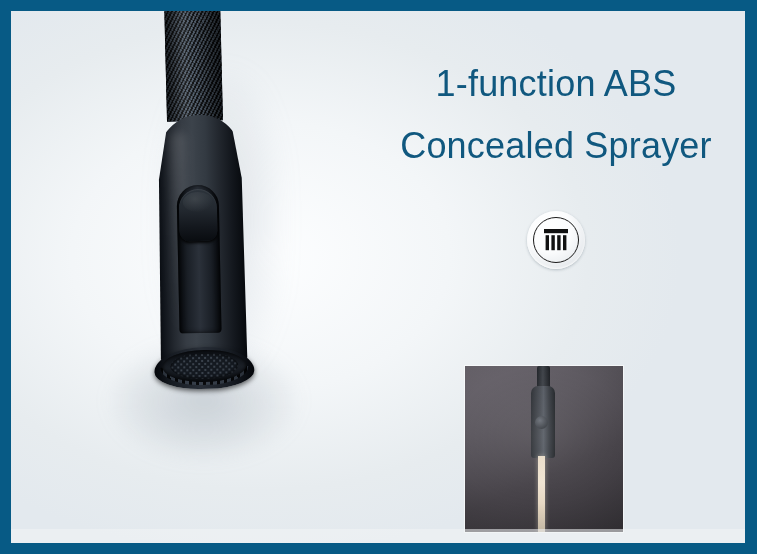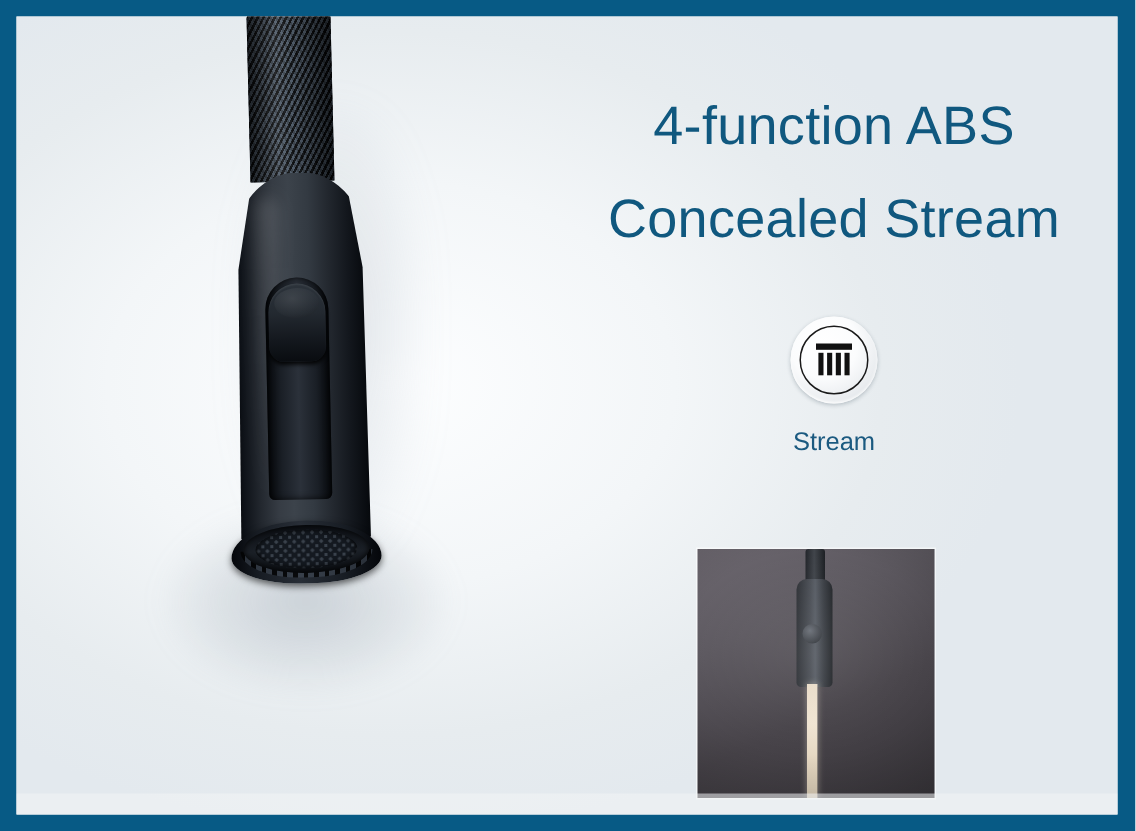--- a/index.html
+++ b/index.html
@@ -323,37 +323,36 @@
         </div>
         <div class="aerator">
           <div class="aerator-notches"></div>
           <div class="aerator-ring"></div>
           <div class="aerator-mesh"></div>
         </div>
       </div>
     </div>
 
     <div class="title-block">
-      <div class="title-line">4-function ABS</div>
-      <div class="title-line">Concealed Stream</div>
+      <div class="title-line">1-function ABS</div>
+      <div class="title-line">Concealed Sprayer</div>
     </div>
 
     <div class="mode-block">
       <div class="mode-icon">
         <div class="mode-icon-ring">
           <svg width="26" height="24" viewBox="0 0 26 24">
             <rect x="1" y="1" width="24" height="4.2" fill="#111111"></rect>
             <rect x="2.6" y="7.2" width="3.4" height="15" fill="#111111"></rect>
             <rect x="8.4" y="7.2" width="3.4" height="15" fill="#111111"></rect>
             <rect x="14.2" y="7.2" width="3.4" height="15" fill="#111111"></rect>
             <rect x="20" y="7.2" width="3.4" height="15" fill="#111111"></rect>
           </svg>
         </div>
       </div>
-      <div class="mode-label">Stream</div>
     </div>
 
     <div class="photo-inset">
       <div class="inset-hose"></div>
       <div class="inset-body"></div>
       <div class="inset-btn"></div>
       <div class="inset-stream"></div>
       <div class="inset-vignette"></div>
     </div>
 

